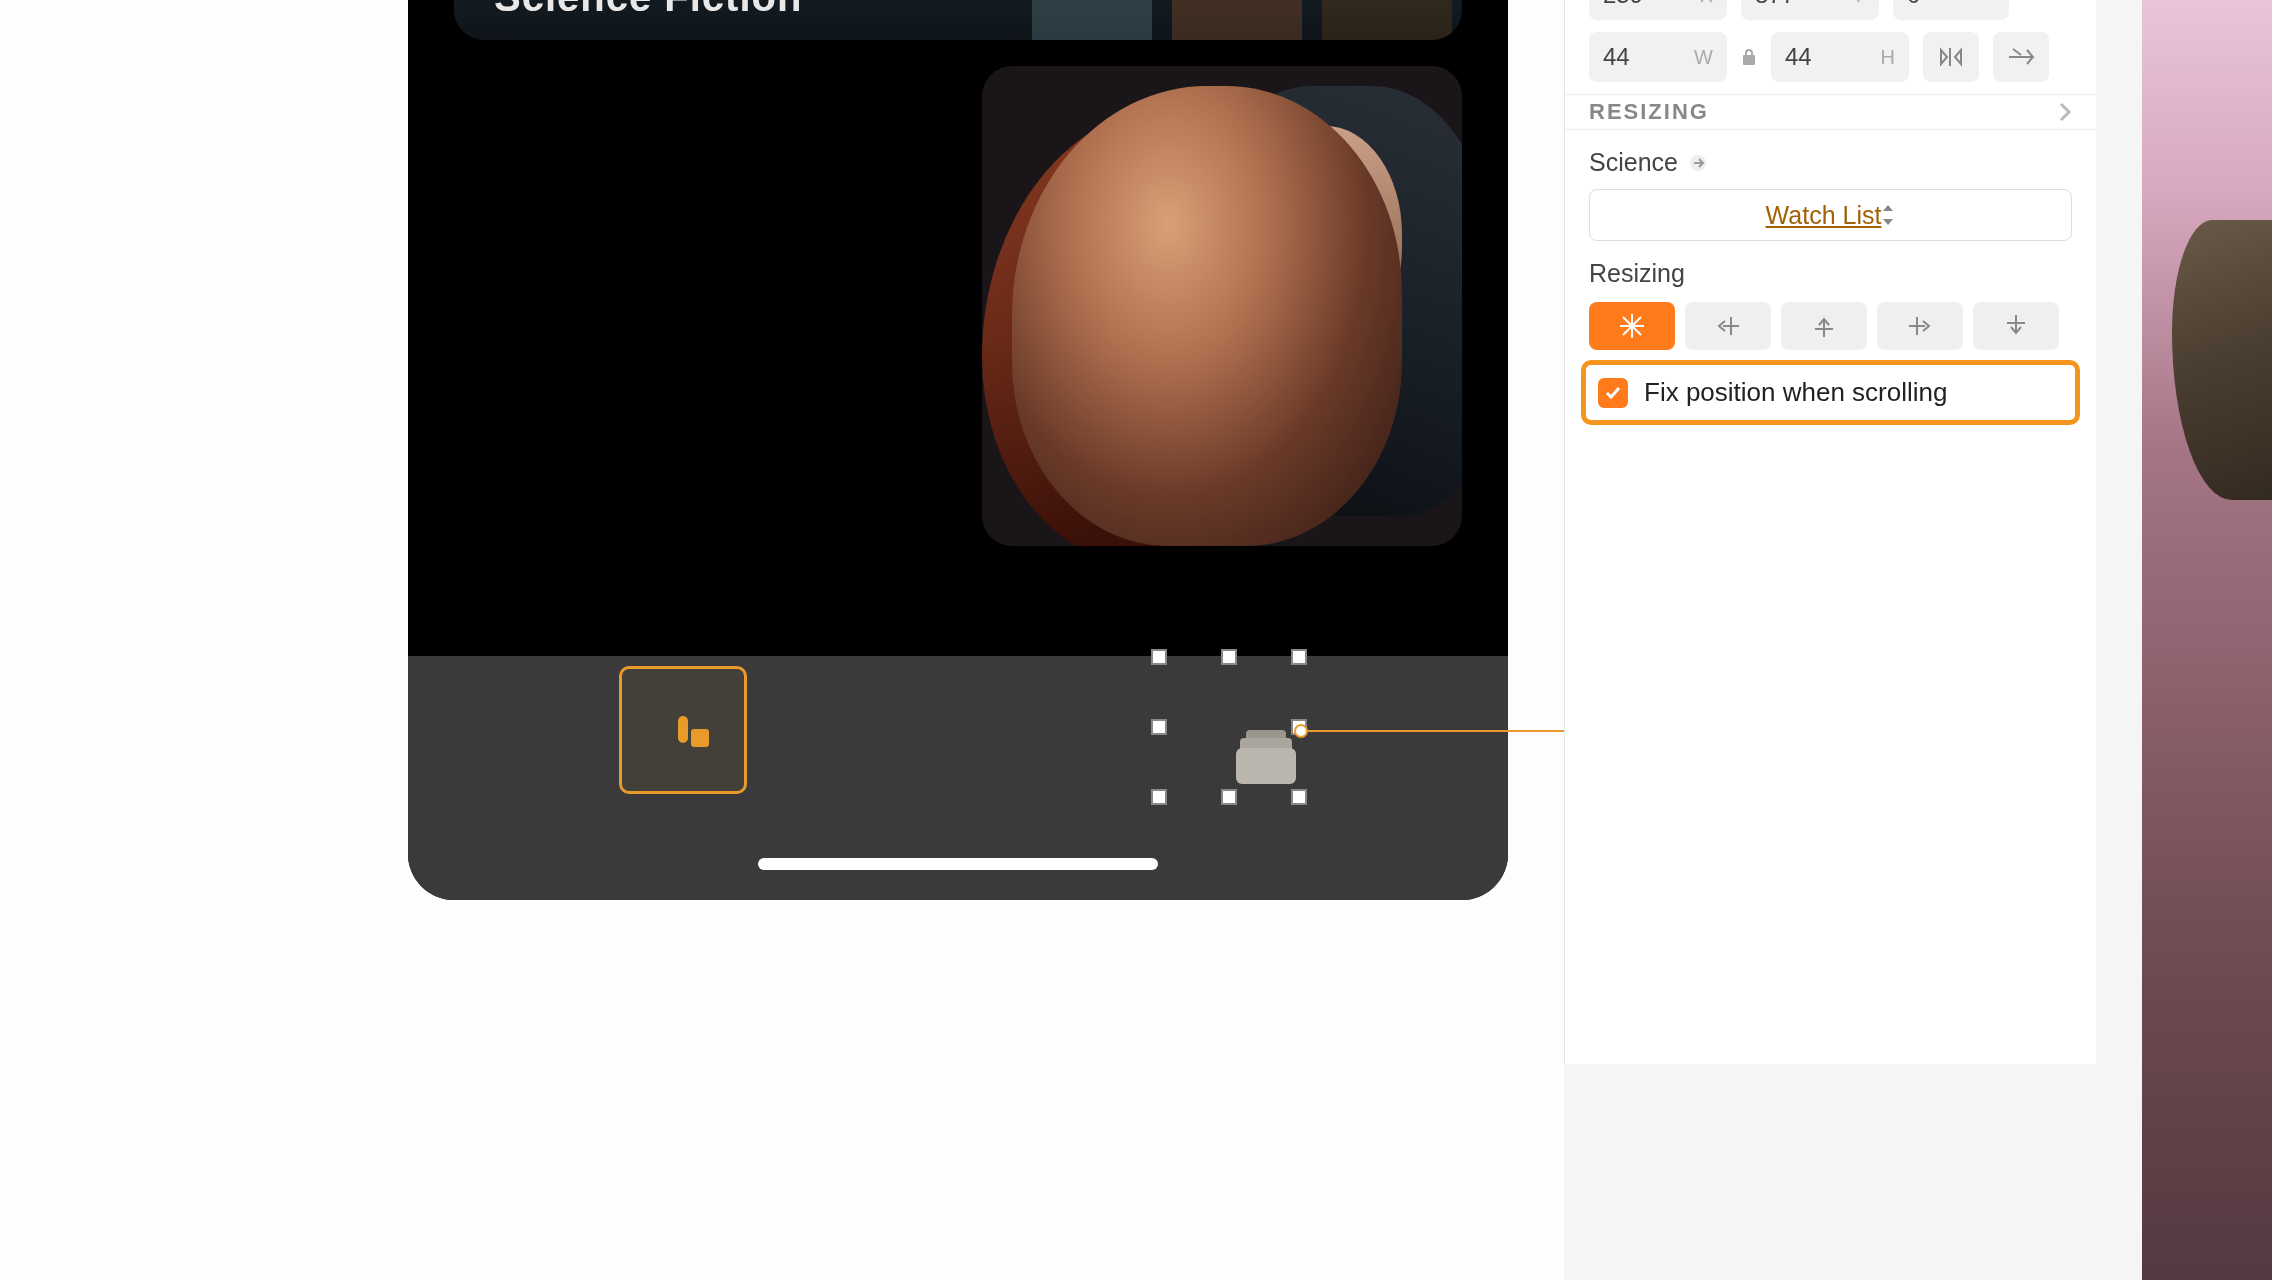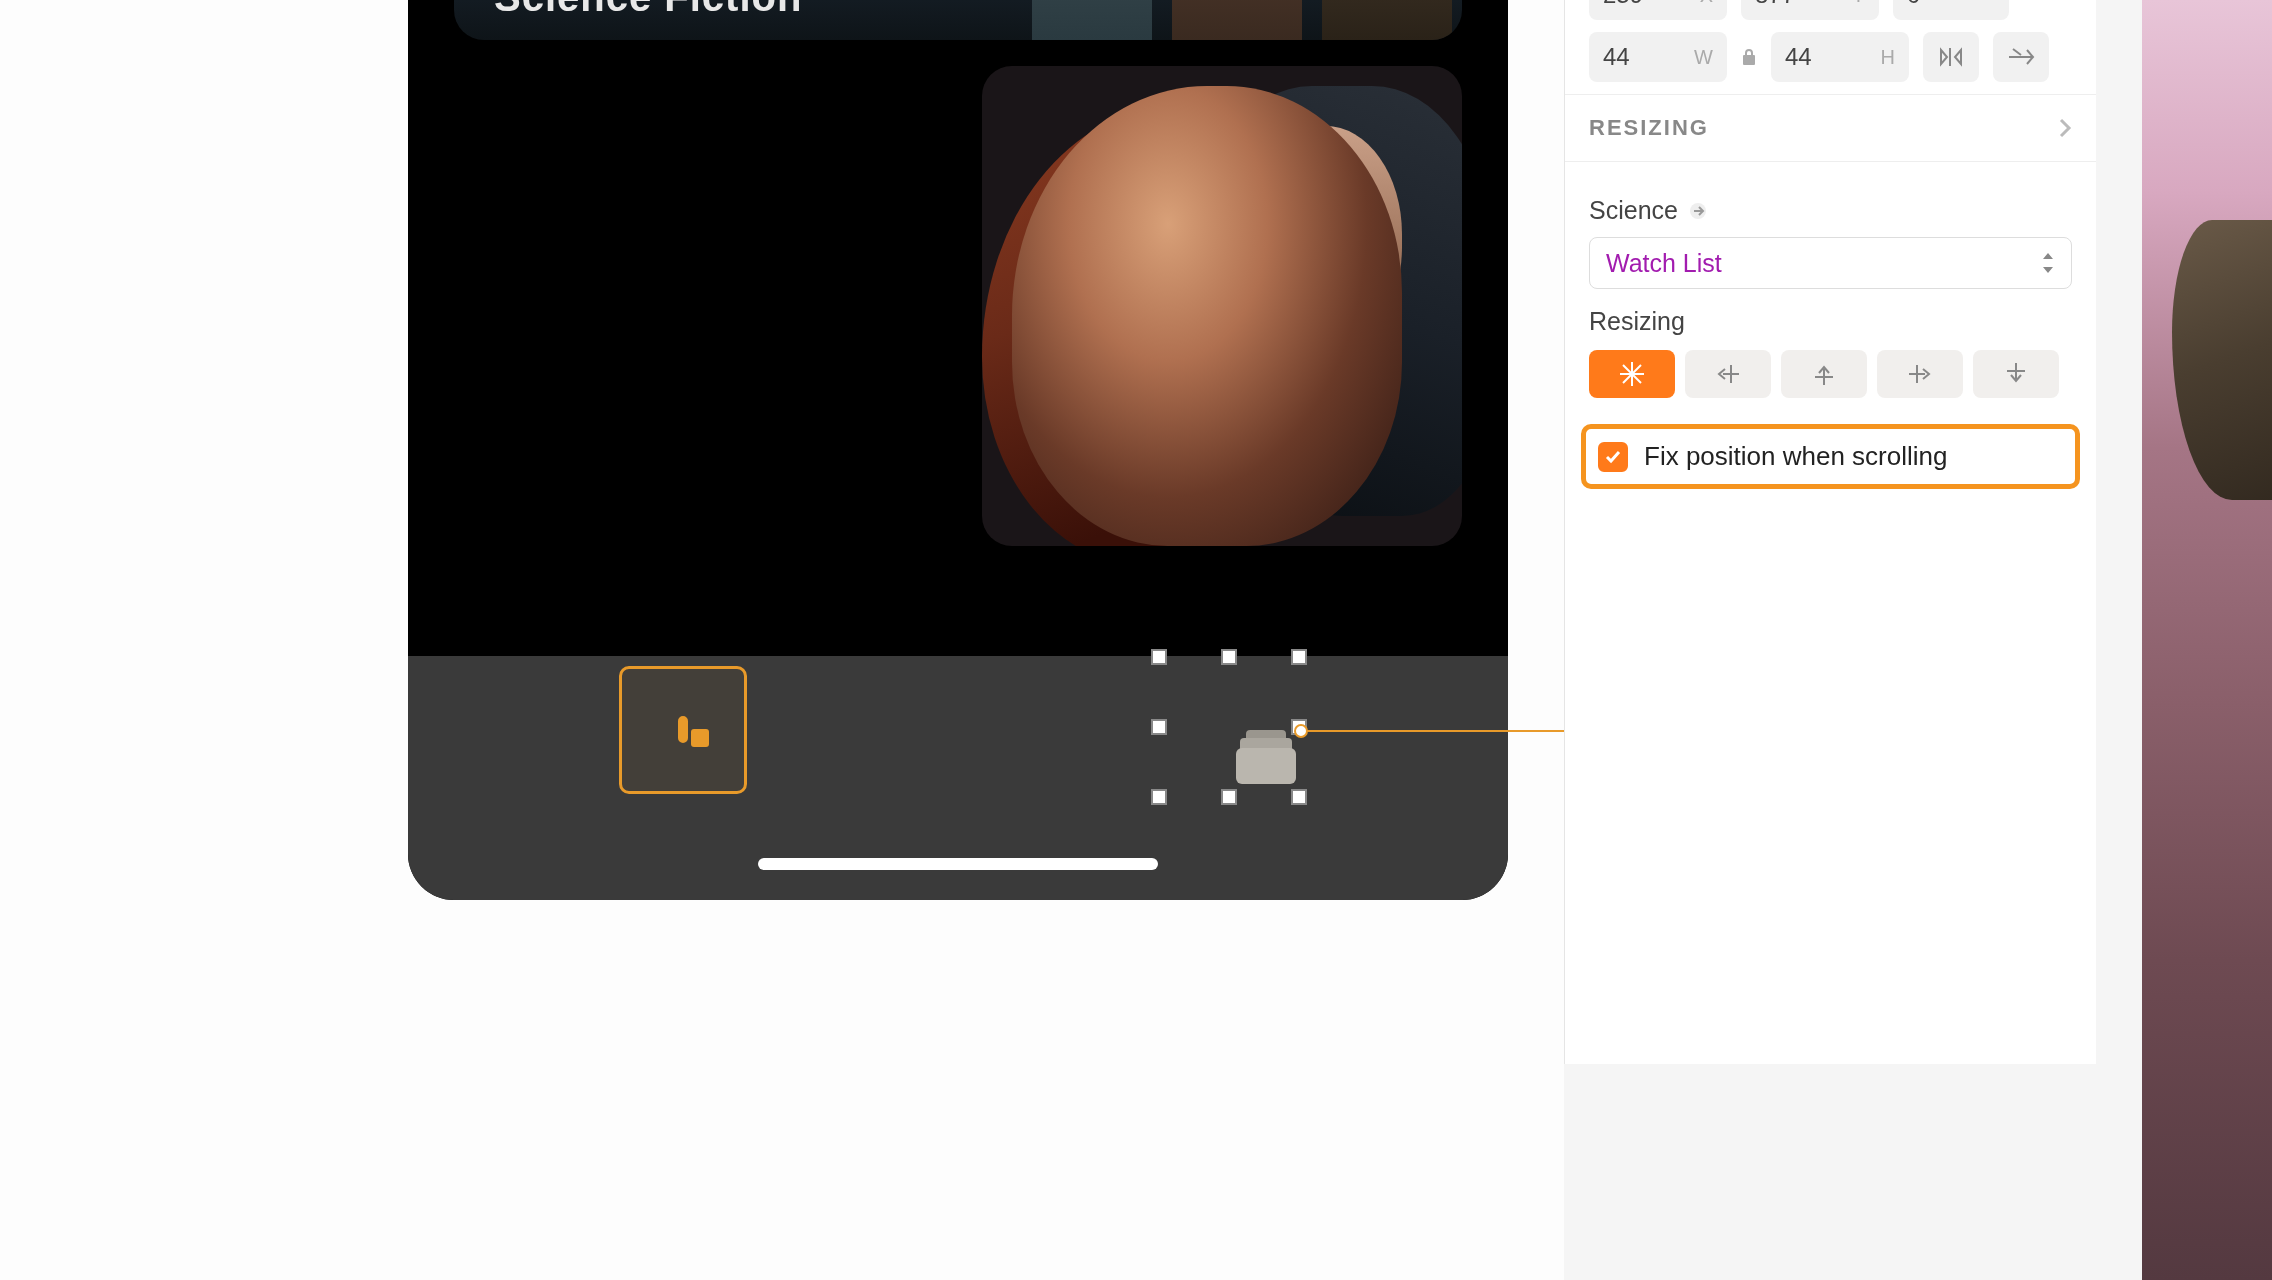--- a/index.html
+++ b/index.html
@@ -272,40 +272,40 @@
     .geom-suffix { color:#aaa; font-size: 20px; margin-left:auto; }
     .lock-icon { color:#aaa; font-size: 22px; }
 
     .flip-btn {
       width: 56px; height: 50px; background:#f1f1f1; border-radius:8px;
       display:flex; align-items:center; justify-content:center; color:#666;
     }
 
     .section {
       border-top: 1px solid #eee;
-      padding: 20px 24px;
+      padding: 4px 24px;
     }
     .section-header {
       display: flex; align-items: center; justify-content: space-between;
       color: #888; font-weight: 700; letter-spacing: 2px; font-size: 22px;
       text-transform: uppercase;
     }
     .chevron-r { color:#bbb; font-size: 28px; }
 
     .proto-label { color:#444; font-size: 25px; margin-top: 14px; display:flex; align-items:center; gap:10px; }
     .target-arrow { color:#aaa; font-size: 22px; }
 
     .target-select {
       margin-top: 12px;
       border: 1px solid #ddd;
       border-radius: 8px;
       height: 52px;
-      display:flex; align-items:center; justify-content:space-between;
+      display:flex; align-items:center; justify-content:center;
       padding: 0 16px;
-      color:#a21caf; font-size: 25px;
+      color:#a16207; font-size: 25px; text-decoration: underline;
     }
     .select-arrows { color:#888; font-size:18px; line-height:10px; display:flex; flex-direction:column; }
 
     .anim-row {
       display: flex; gap: 10px; margin-top: 14px;
     }
     .anim-btn {
       width: 86px; height: 48px; border-radius: 8px; background:#f1efed;
       display:flex; align-items:center; justify-content:center; color:#666;
     }

